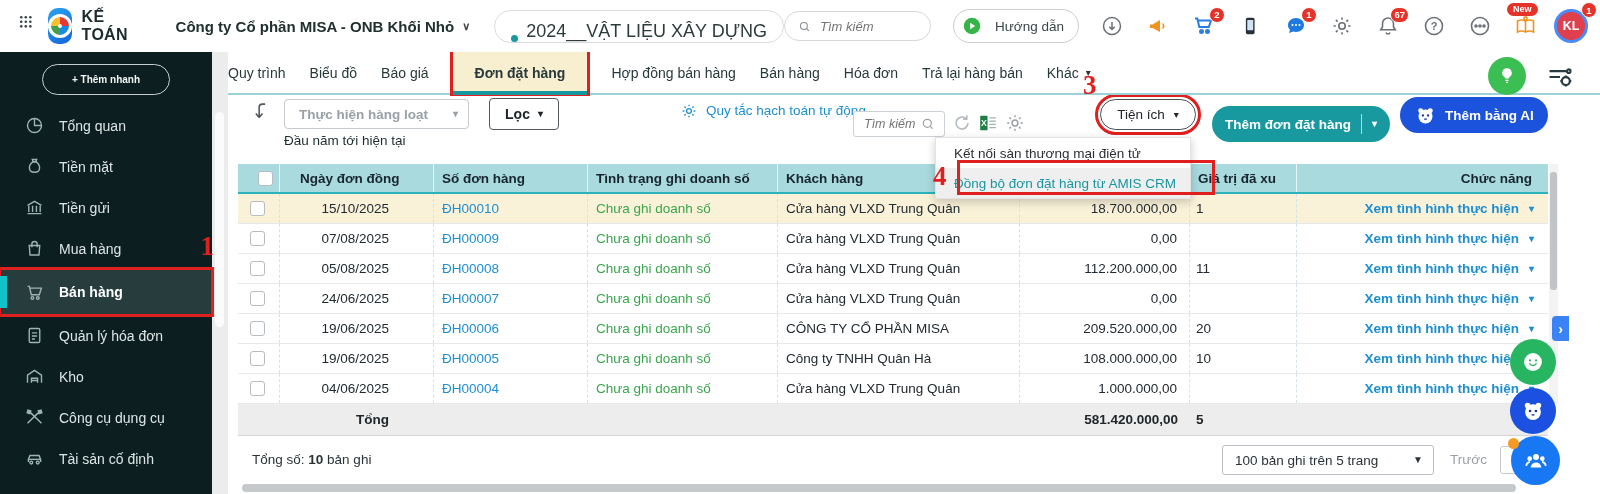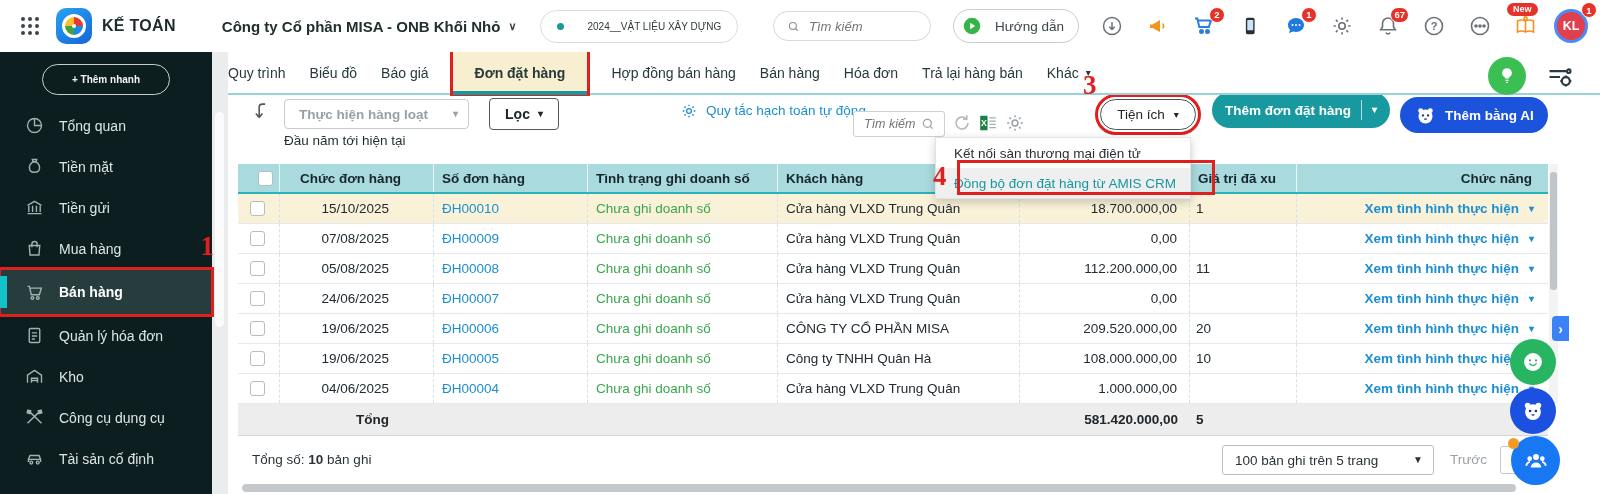--- a/index.html
+++ b/index.html
@@ -16,21 +16,21 @@
 
   
   .topbar{position:absolute;left:0;top:0;width:1600px;height:52px;background:#fff;display:flex;align-items:center;padding:0 12px;z-index:20;}
   .grid-icon{width:24px;height:24px;margin:0 14px 0 6px;}
   .logo{width:36px;height:36px;border-radius:10px;background:linear-gradient(145deg,#2aa3f2,#1465d8);display:flex;align-items:center;justify-content:center;margin-right:10px;}
   .logo .pin{width:24px;height:24px;border-radius:50%;background:conic-gradient(#e53935 0 25%,#1e88e5 0 50%,#43a047 0 75%,#fbc02d 0 100%);border:3px solid #fff;position:relative;}
   .logo .pin::after{content:'';position:absolute;left:7px;top:7px;width:4px;height:4px;border-radius:50%;background:#fff;}
   .app-name{font-size:16px;font-weight:bold;color:#1c2b2d;letter-spacing:.3px;margin-right:46px;}
   .company{font-size:15px;font-weight:bold;color:#20302f;display:flex;align-items:center;gap:8px;margin-right:24px;white-space:nowrap;}
   .company .caret{font-size:11px;color:#444;}
-  .ws-pill{display:flex;align-items:center;gap:23px;border:1px solid #d8dcdf;border-radius:17px;height:33px;padding:0 16px;font-size:10px;color:#2e3b3c;white-space:nowrap;}
+  .ws-pill{display:flex;align-items:flex-end;gap:8px;border:1px solid #d8dcdf;border-radius:17px;height:33px;padding:0 16px;font-size:18px;color:#2e3b3c;white-space:nowrap;}
   .ws-dot{width:7px;height:7px;border-radius:50%;background:var(--brand_teal);}
   .top-search{margin-left:auto;display:flex;align-items:center;gap:6px;border:1px solid #d5d9dc;border-radius:16px;height:30px;padding:0 12px;width:158px;background:#fff;}
   .top-search input{border:0;outline:0;width:100px;font-size:13px;font-style:italic;color:#6d767c;font-family:"Liberation Sans",sans-serif;background:transparent;}
   .guide-btn{display:flex;align-items:center;gap:12px;border:1px solid #c9cdd1;border-radius:17px;height:34px;padding:0 14px 0 7px;font-size:13.5px;color:#3c4549;margin-left:22px;white-space:nowrap;}
   .top-icons{display:flex;align-items:center;gap:21px;margin-left:20px;}
   .tico{position:relative;width:25px;height:25px;display:flex;align-items:center;justify-content:center;}
   .badge{position:absolute;top:-7px;right:-9px;min-width:16px;height:16px;border-radius:9px;background:#e5332a;color:#fff;font-size:9.5px;font-weight:bold;display:flex;align-items:center;justify-content:center;padding:0 3px;border:1.5px solid #fff;}
   .new-badge{position:absolute;top:-11px;left:-6px;background:#e5332a;color:#fff;font-size:9px;font-weight:bold;border-radius:8px;padding:1.5px 6px;}
   .avatar-wrap{position:relative;margin-left:16px;}
   .avatar{width:34px;height:34px;border-radius:50%;background:#e03f4d;border:3px solid #4a8cf7;color:#fff;font-size:12.5px;font-weight:bold;display:flex;align-items:center;justify-content:center;}
@@ -62,21 +62,21 @@
   .batch-btn{left:284px;top:99px;width:185px;height:30px;border:1px solid #c6cbd0;border-radius:4px;color:#99a1a7;font-size:13.5px;font-weight:bold;display:flex;align-items:center;justify-content:space-between;padding:0 10px 0 14px;background:#fff;}
   .period{left:284px;top:133px;font-size:13.5px;color:#1d2d2f;}
   .filter-btn{left:489px;top:98px;width:70px;height:32px;border:1.5px solid #53595e;border-radius:4px;font-size:14px;font-weight:bold;color:#20262a;display:flex;align-items:center;justify-content:center;gap:8px;background:#fff;}
   .rule-link{left:680px;top:100px;display:flex;gap:8px;color:var(--link_blue);font-size:13.5px;width:196px;line-height:22px;cursor:pointer;}
   .rule-link .gear{flex:0 0 18px;width:18px;height:18px;margin-top:2px;}
   .mini-search{left:853px;top:111px;width:92px;height:26px;border:1px solid #ccd1d5;border-radius:3px;display:flex;align-items:center;padding:0 4px 0 8px;background:#fff;}
   .mini-search input{border:0;outline:0;width:58px;font-size:12.5px;font-style:italic;color:#8a9197;font-family:"Liberation Sans",sans-serif;}
   .tb-ico{width:22px;height:22px;top:112px;}
   .util-btn{left:1100px;top:99px;width:96px;height:31px;border:1.5px solid #4a5157;border-radius:16px;background:#fff;font-size:13.5px;color:#20262a;display:flex;align-items:center;justify-content:center;gap:9px;outline:3px solid var(--annotation_red);outline-offset:2px;}
   .util-btn .ann-num{position:absolute;top:-28px;left:-18px;}
-  .add-order-btn{left:1212px;top:92px;width:178px;height:36px;border-radius:18px;background:var(--brand_teal);color:#fff;font-size:13.5px;font-weight:bold;display:flex;align-items:center;justify-content:center;gap:10px;}
+  .add-order-btn{left:1212px;top:106px;width:178px;height:36px;border-radius:18px;background:var(--brand_teal);color:#fff;font-size:13.5px;font-weight:bold;display:flex;align-items:center;justify-content:center;gap:10px;}
   .add-order-btn .divider{width:1px;height:20px;background:rgba(255,255,255,.65);}
   .ai-btn{left:1400px;top:97px;width:148px;height:36px;border-radius:18px;background:var(--brand_blue);color:#fff;font-size:13.5px;font-weight:bold;display:flex;align-items:center;justify-content:center;gap:8px;}
 
   
   .util-menu{left:935px;top:137px;width:256px;background:#fff;border:1px solid #e3e3e3;box-shadow:0 3px 9px rgba(0,0,0,.2);z-index:30;}
   .util-menu .mi{height:30px;display:flex;align-items:center;padding-left:18px;font-size:13.5px;color:#2b2f33;white-space:nowrap;cursor:pointer;}
   .util-menu .mi.hl{background:#efefef;color:#1a96a0;}
   .ann-box4{left:957px;top:160px;width:258px;height:35px;border:3px solid var(--annotation_red);z-index:40;pointer-events:none;}
   .ann-num{font-family:"Liberation Serif",serif;font-weight:bold;font-size:27px;color:var(--annotation_red);line-height:1;z-index:41;}
   .num4{left:933px;top:163px;}
@@ -473,21 +473,21 @@
     <div class="mi hl">Đồng bộ đơn đặt hàng từ AMIS CRM</div>
   </div>
   <div class="abs ann-box4"></div>
   <div class="abs ann-num num4">4</div>
 
   <div class="table">
     <div class="thead">
       <div class="h-check">
           <span class="cb"></span>
         </div>
-      <div class="h-date">Chức đơn hàng</div>
+      <div class="h-date">Ngày đơn đồng</div>
       <div>Số đơn hàng</div>
       <div>Tình trạng ghi doanh số</div>
       <div>Khách hàng</div>
       <div></div>
       <div>Giá trị đã xu</div>
       <div>Chức năng</div>
     </div>
     <div id="table-body">
         <div class="trow hl">
     <div class="tc c-check">

